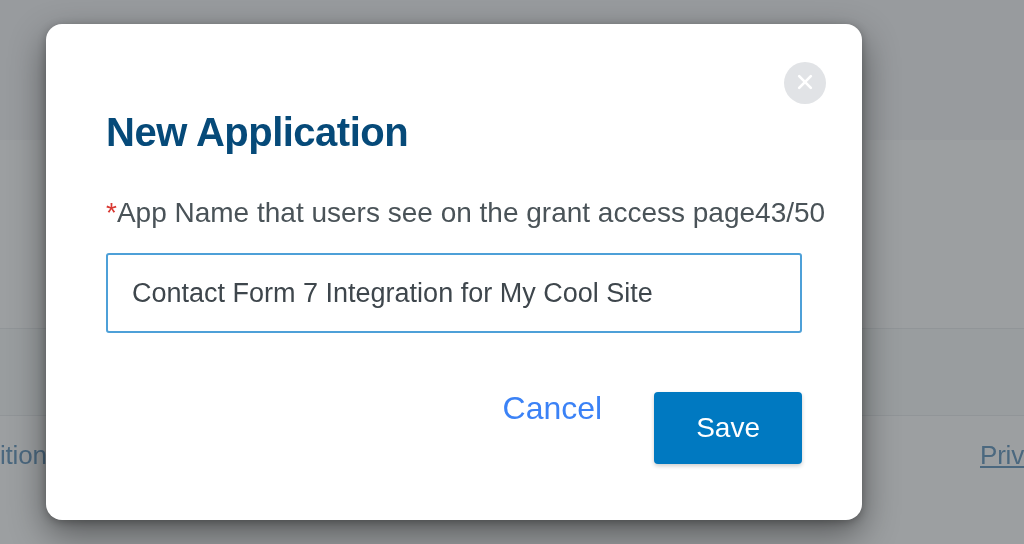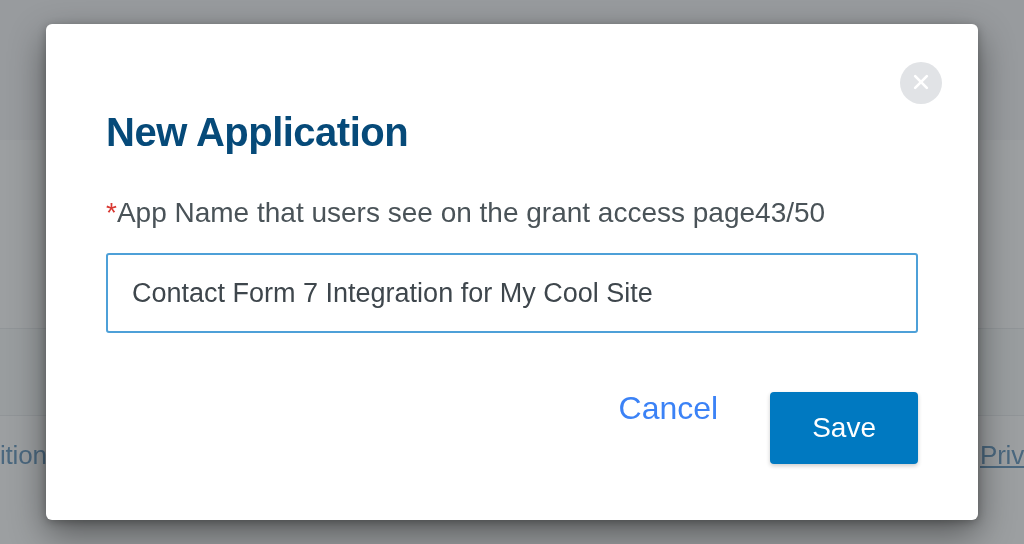--- a/index.html
+++ b/index.html
@@ -20,23 +20,23 @@
     .bg .peek-right { position: absolute; right: 0; top: 440px; font-size: 26px; color: #2a6fa6; letter-spacing: -.2px; text-decoration: underline; }
 
     .overlay {
       position: absolute; inset: 0;
       background: rgba(96,100,103,0.62);
     }
 
     .modal {
       position: absolute;
       left: 46px; top: 24px;
-      width: 932px; height: 496px;
+      width: 816px; height: 496px;
       background: #fff;
-      border-radius: 6px;
+      border-radius: 16px;
       box-shadow: 0 14px 36px rgba(0,0,0,0.45), 0 2px 8px rgba(0,0,0,0.25);
       padding: 86px 60px 58px 60px;
     }
 
     .close-btn {
       position: absolute;
       top: 38px; right: 36px;
       width: 42px; height: 42px;
       border: none; border-radius: 50%;
       background: #e1e3e6;

